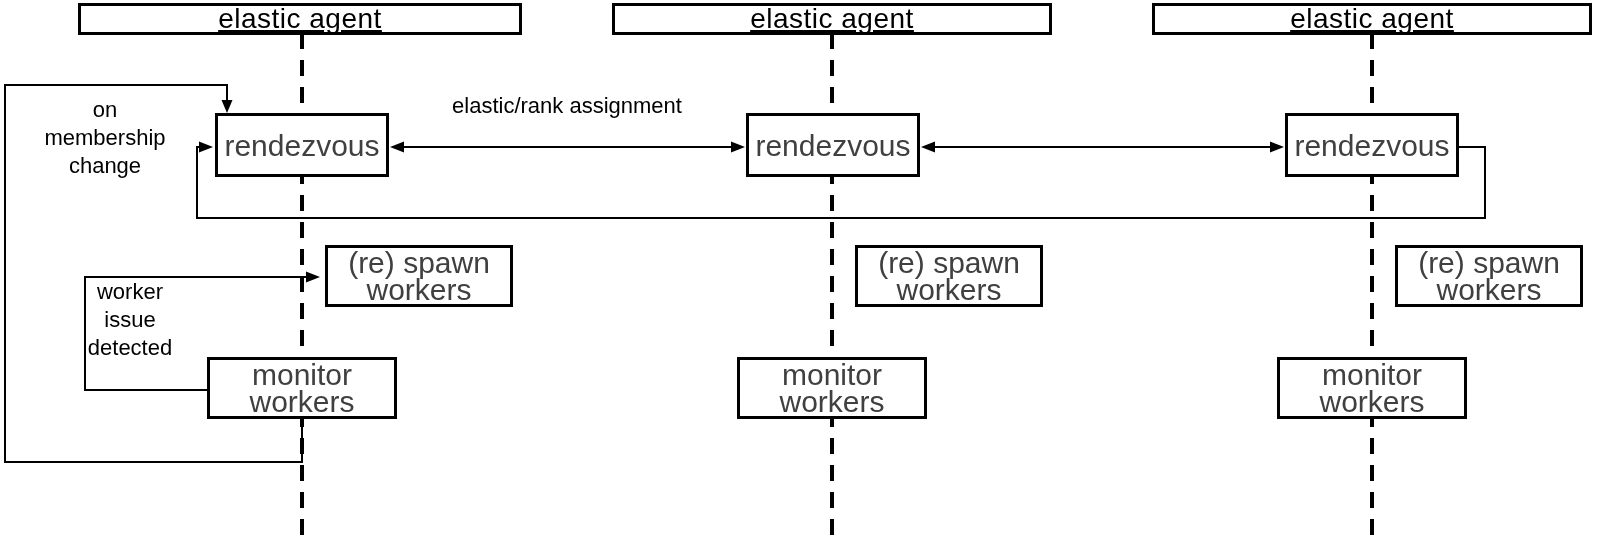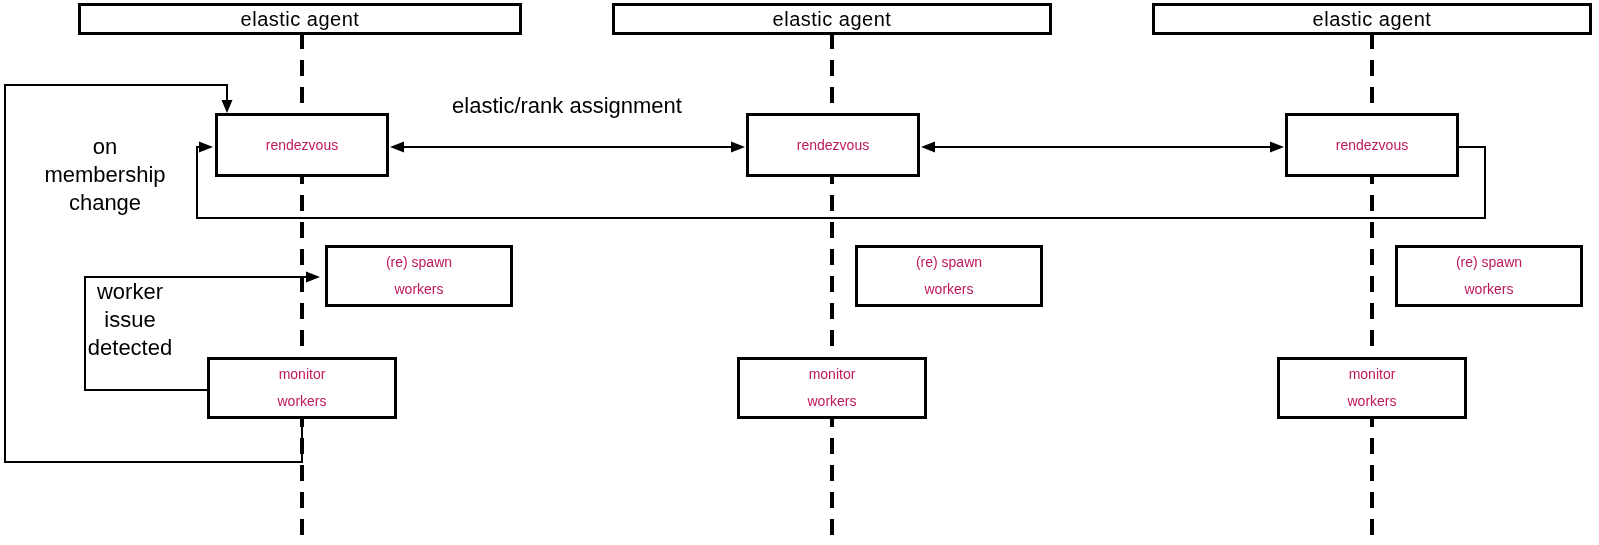--- a/index.html
+++ b/index.html
@@ -21,30 +21,31 @@
     position: absolute;
     box-sizing: border-box;
     background: #ffffff;
     border: 3px solid #000000;
     display: flex;
     align-items: center;
     justify-content: center;
     text-align: center;
   }
   .box-label {
-    font-size: 14px;
+    font-size: 30px;
     line-height: 27px;
     white-space: pre-line;
-    color: #be185d;
+    color: #404040;
   }
   .agent-title {
-    font-size: 20px;
+    font-size: 28px;
     letter-spacing: 0.5px;
     line-height: 26px;
     color: #000000;
+    text-decoration: underline;
   }
   .note {
     position: absolute;
     text-align: center;
     font-size: 22px;
     line-height: 28px;
     white-space: pre-line;
     color: #000000;
   }
   svg .wire { stroke: #000000; stroke-width: 2; fill: none; }
@@ -121,20 +122,20 @@
   <div class="box" style="left:737px; top:357px; width:190px; height:62px;">
     <span class="box-label">monitor
 workers</span>
   </div>
   <div class="box" style="left:1277px; top:357px; width:190px; height:62px;">
     <span class="box-label">monitor
 workers</span>
   </div>
 
   <div class="note" style="left:417px; top:92px; width:300px;">elastic/rank assignment</div>
-  <div class="note" style="left:25px; top:96px; width:160px;margin-top:37px;">on
+  <div class="note" style="left:25px; top:96px; width:160px;">on
 membership
 change</div>
   <div class="note" style="left:70px; top:278px; width:120px;">worker
 issue
 detected</div>
 
 </div>
 
 </body></html>

